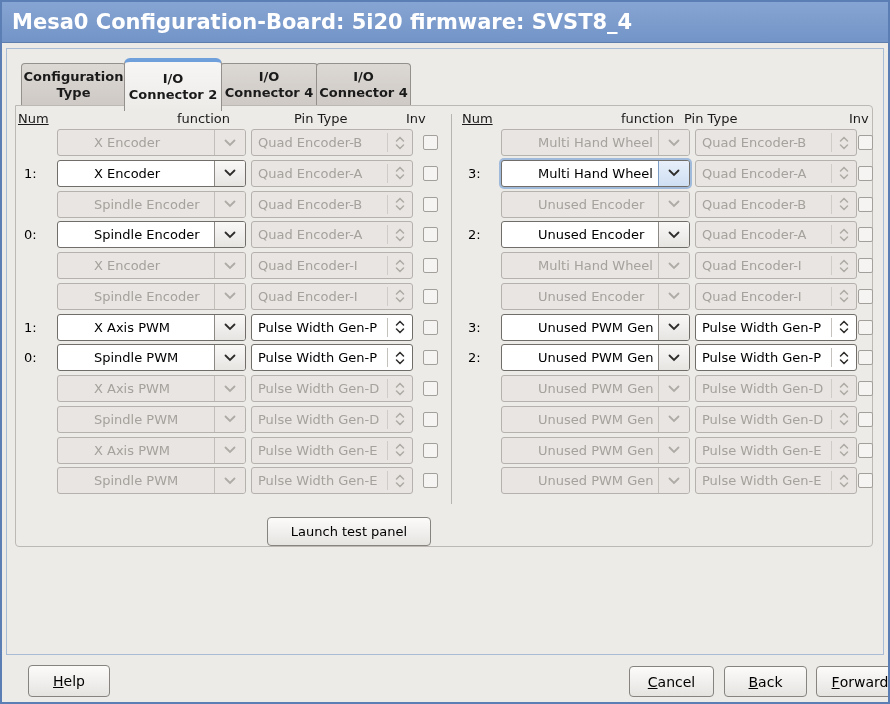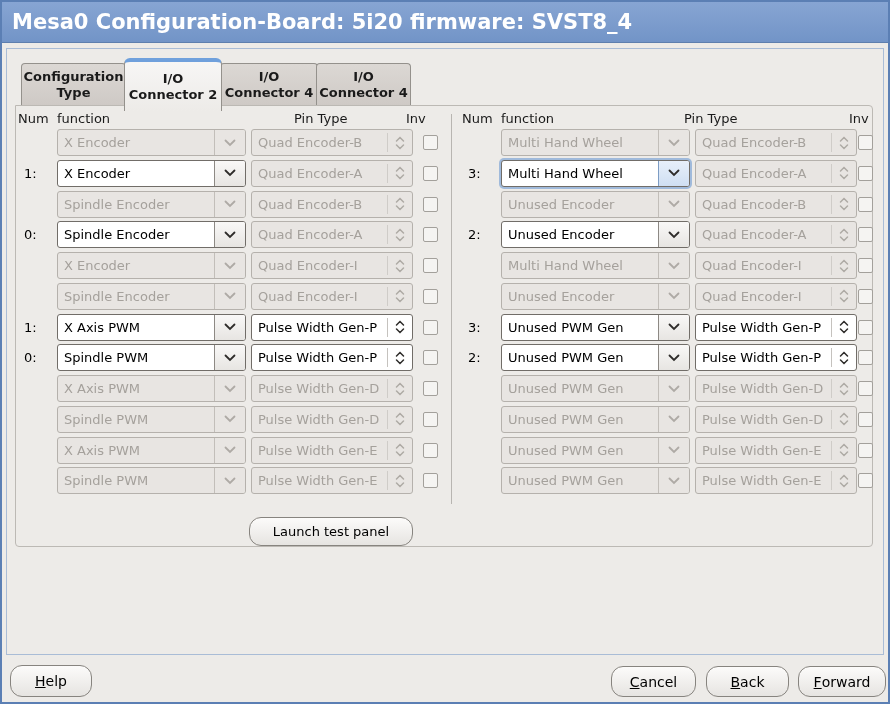--- a/index.html
+++ b/index.html
@@ -55,38 +55,38 @@
     background:#edebe8;z-index:2;
   }
   .vsep{
     position:absolute;left:435px;top:8px;width:1px;height:390px;
     background:#b8b5b1;
   }
   .group{position:absolute;top:0;height:100%;width:434px;}
   .group.left{left:0;}
   .group.right{left:444px;}
   .hdr{position:absolute;top:5px;font-size:13px;color:#1a1a1a;white-space:nowrap;}
-  .hdr.h-num{left:2px;}
-  .hdr.h-fn{left:41px;width:187px;text-align:left;}
+  .hdr.h-num{left:2px;text-decoration:underline;}
+  .hdr.h-fn{left:27px;width:187px;text-align:right;}
   .group.left  .hdr.h-pin{left:278px;}
   .group.right .hdr.h-pin{left:224px;}
   .group.left  .hdr.h-inv{left:390px;}
   .group.right .hdr.h-inv{left:389px;}
   
   .row{position:absolute;left:0;height:27px;width:100%;}
   .num{
     position:absolute;left:8px;top:0;width:30px;height:27px;line-height:27px;
     font-size:13px;color:#000;
   }
   .combo{
     position:absolute;left:41px;top:0;width:187px;height:25px;
     border:1px solid #716d68;border-radius:3px;background:#ffffff;
     display:flex;align-items:stretch;font-size:13px;color:#000;
   }
-  .combo .ctext{flex:1;line-height:25px;padding-left:6px;overflow:hidden;white-space:nowrap;}
+  .combo .ctext{flex:1;line-height:25px;padding-left:6px;overflow:hidden;white-space:nowrap;margin-left:30px;}
   .combo .cbtn{
     width:30px;border-left:1px solid #8d8984;border-radius:0 2px 2px 0;
     background:linear-gradient(#f9f8f7,#e7e5e2);
     display:flex;align-items:center;justify-content:center;color:#2e2c2a;
   }
   .combo.disabled{border-color:#b5b1ac;background:#e8e5e2;color:#a5a19c;}
   .combo.disabled .cbtn{background:#e8e5e2;border-left-color:#c2beb9;color:#aeaaa5;}
   .combo.focused{box-shadow:0 0 0 2px rgba(96,146,207,0.55);}
   .combo.focused .cbtn{background:linear-gradient(#e7effa,#cfdff3);border-left-color:#7d9cc4;}
   .pincombo{
@@ -101,26 +101,27 @@
   .pincombo.disabled .parr{color:#aeaaa5;}
   .pincombo.disabled .psep{background:#cfccc8;}
   .checkbox{
     position:absolute;top:6px;width:13px;height:13px;
     border:1px solid #a3a09b;border-radius:2px;background:#f5f4f2;
   }
   .group.left  .checkbox{left:407px;}
   .group.right .checkbox{left:398px;}
   
   .btn{
-    border:1px solid #87847f;border-radius:12px;
+    border:1px solid #87847f;border-radius:4px;
     background:linear-gradient(#fcfbfa,#e6e4e1);
     font-size:14px;color:#000;text-align:center;
     display:flex;align-items:center;justify-content:center;
     font-family:"DejaVu Sans","Liberation Sans",sans-serif;
     cursor:default;
+    margin-left:18px;
   }
   .launch-btn{
     position:absolute;left:233px;top:411px;width:162px;height:27px;font-size:13px;
   }
   .action-area{position:absolute;left:0;right:0;bottom:0;height:46px;}
   .help-btn{position:absolute;left:8px;top:9px;width:80px;height:30px;}
   .cancel-btn{position:absolute;left:609px;top:10px;width:83px;height:29px;}
   .back-btn{position:absolute;left:704px;top:10px;width:81px;height:29px;}
   .forward-btn{position:absolute;left:796px;top:10px;width:86px;height:29px;}
   .btn u{text-decoration:underline;}

